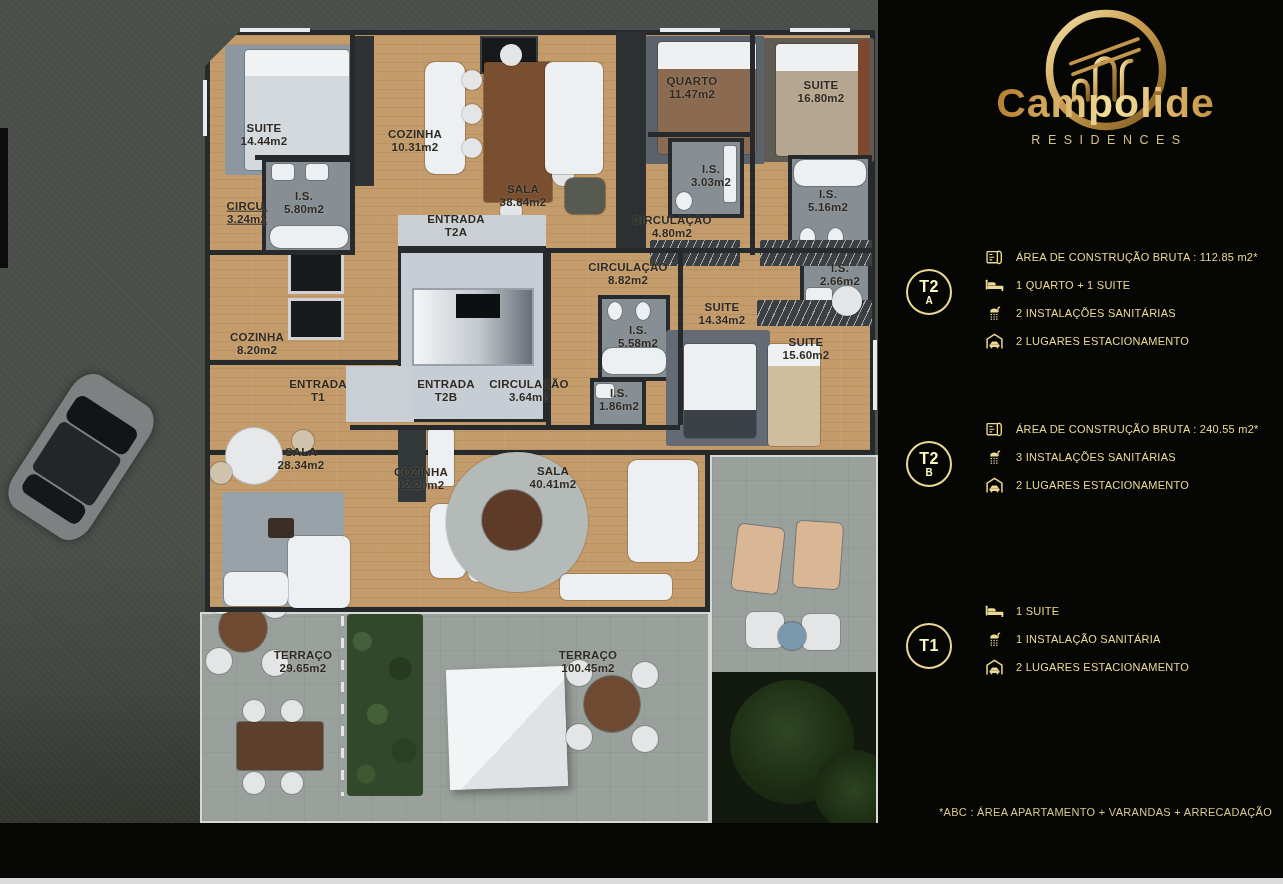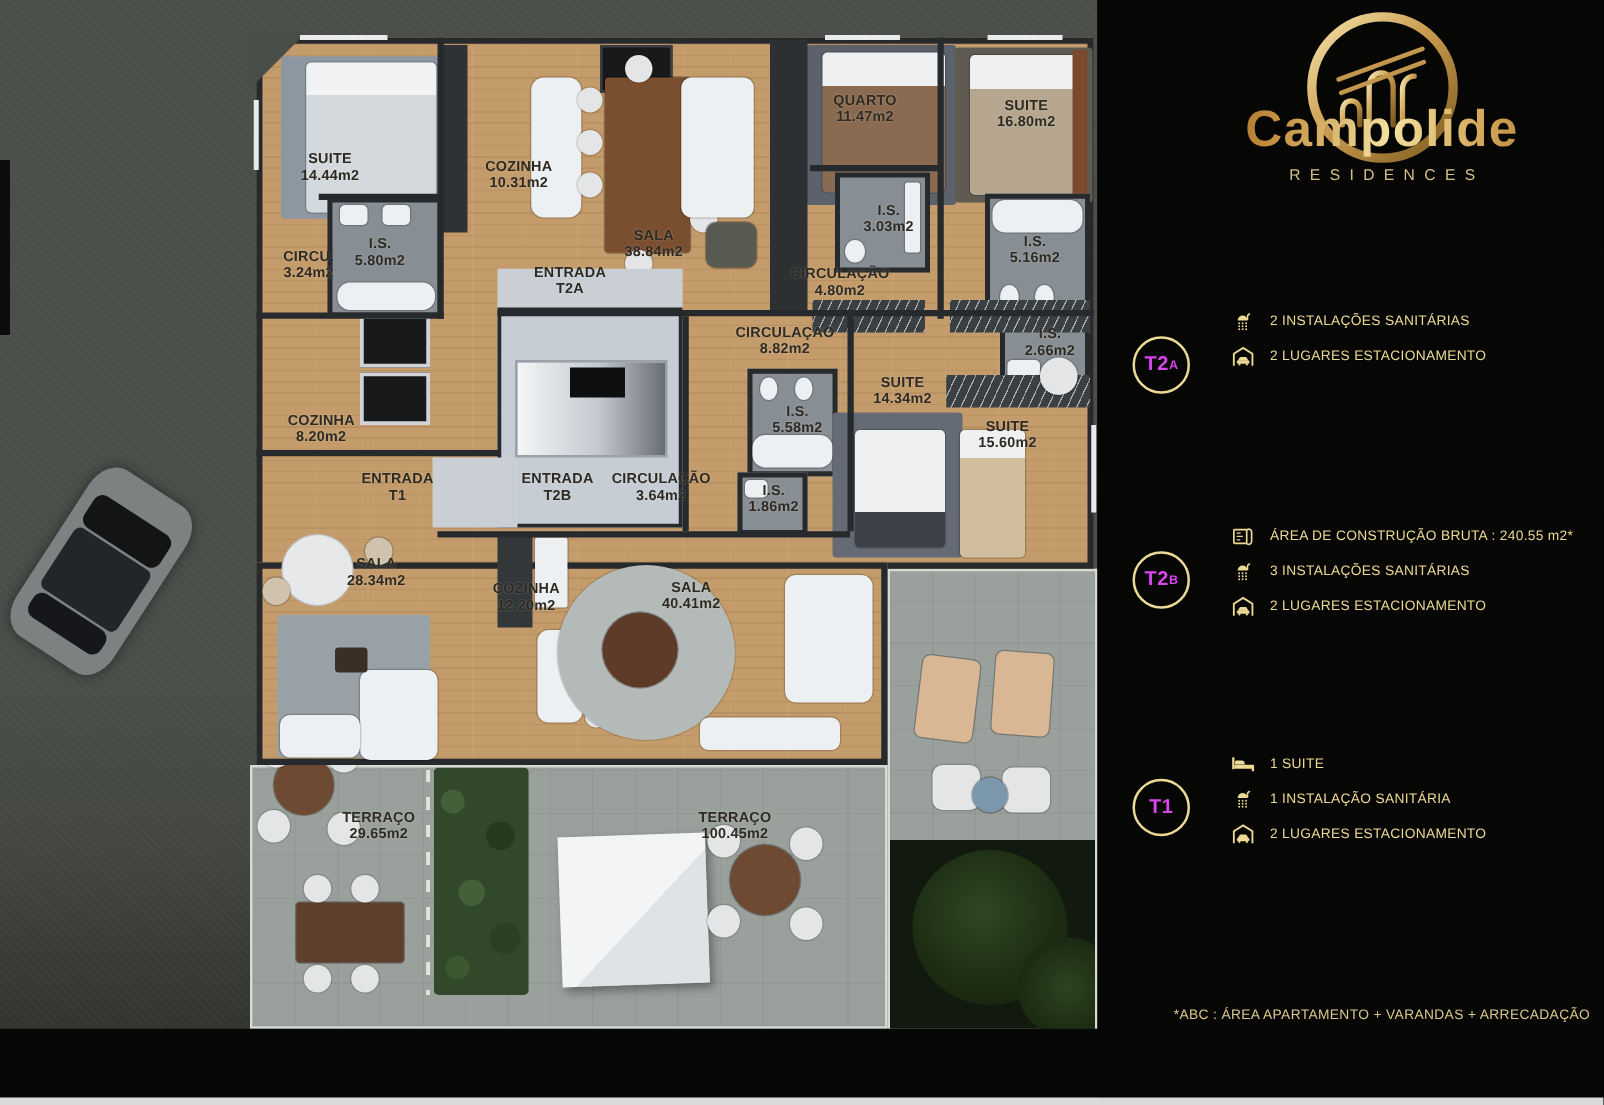--- a/index.html
+++ b/index.html
@@ -35,22 +35,22 @@
   
   .panel{position:absolute;left:878px;top:0;width:405px;height:884px;background:#060604;}
   .panel-center{position:absolute;left:50px;width:355px;text-align:center;}
   .brand-name{top:80px;font-size:41px;font-weight:700;letter-spacing:1px;color:#e3c478;
     background:linear-gradient(100deg,#7f4f16 0%,#c08b3c 25%,#f3e09e 52%,#cf9f52 75%,#8f6222 100%);
     -webkit-background-clip:text;background-clip:text;-webkit-text-fill-color:transparent;}
   .brand-sub{top:133px;font-size:12.5px;font-weight:400;letter-spacing:7.5px;margin-left:4px;color:#d6c187;}
   .floor-title{top:196px;font-size:15px;font-weight:700;letter-spacing:1.2px;color:#f2f2f2;}
   .unit{position:absolute;left:0;width:405px;height:112px;}
   .badge{position:absolute;left:28px;top:26px;width:46px;height:46px;border:2.5px solid #ecd995;
-    border-radius:50%;display:flex;flex-direction:row;align-items:center;justify-content:center;
-    color:#d946ef;font-weight:700;}
+    border-radius:50%;display:flex;flex-direction:column;align-items:center;justify-content:center;
+    color:#fef9c3;font-weight:700;}
   .badge-l1{font-size:16px;line-height:1;letter-spacing:.5px;}
   .badge-l2{font-size:10px;line-height:1.1;}
   .specs{position:absolute;left:105px;top:0;width:300px;}
   .spec-row{display:flex;align-items:center;height:28px;}
   .spec-icon{width:22px;height:20px;margin-right:11px;display:flex;align-items:center;justify-content:center;}
   .spec-text{font-size:11px;color:#ecd995;letter-spacing:.25px;white-space:nowrap;}
   .footnote{top:806px;font-size:11px;color:#d8c88e;letter-spacing:.3px;}
   .bottom-bar{position:absolute;left:0;top:878px;width:1283px;height:6px;background:#d9dad9;z-index:100;}
 </style>
 </head>
@@ -216,21 +216,21 @@
           <div>10.31m2</div>
         </div>
         <div class="room-label" style="left: 692px; top: 88px;">
           <div>QUARTO</div>
           <div>11.47m2</div>
         </div>
         <div class="room-label" style="left: 821px; top: 92px;">
           <div>SUITE</div>
           <div>16.80m2</div>
         </div>
-        <div class="room-label" style="left: 247px; top: 213px;">
+        <div class="room-label" style="left: 247px; top: 213px; text-decoration: underline;">
           <div>CIRCU.</div>
           <div>3.24m2</div>
         </div>
         <div class="room-label" style="left: 304px; top: 203px;">
           <div>I.S.</div>
           <div>5.80m2</div>
         </div>
         <div class="room-label" style="left: 523px; top: 196px;">
           <div>SALA</div>
           <div>38.84m2</div>
@@ -341,160 +341,183 @@
 
     <section class="unit" style="top:243px;">
       <div class="badge">
         <span class="badge-l1">T2</span>
         <span class="badge-l2">A</span>
       </div>
       <div class="specs">
           <div class="spec-row">
             <span class="spec-icon">
               <svg width="19" height="19" viewBox="0 0 24 24">
-                <path d="M6.5 10.6a5 5 0 0 1 10 0z" fill="#ecd995"></path>
-                <path d="M16.4 10V6.8c0-1.6 1-2.8 2.7-2.8" fill="none" stroke="#ecd995" stroke-width="1.6"></path>
-                <g fill="#ecd995">
-                  <circle cx="8" cy="13.4" r=".95"></circle>
-                  <circle cx="11.5" cy="13.4" r=".95"></circle>
-                  <circle cx="15" cy="13.4" r=".95"></circle>
-                  <circle cx="8" cy="16.4" r=".95"></circle>
-                  <circle cx="11.5" cy="16.4" r=".95"></circle>
-                  <circle cx="15" cy="16.4" r=".95"></circle>
-                  <circle cx="8" cy="19.4" r=".95"></circle>
-                  <circle cx="11.5" cy="19.4" r=".95"></circle>
-                  <circle cx="15" cy="19.4" r=".95"></circle>
-                </g>
-              </svg>
-            </span>
-            <span class="spec-text">2 INSTALAÇÕES SANITÁRIAS</span>
-          </div>
-          <div class="spec-row">
-            <span class="spec-icon">
-              <svg width="21" height="21" viewBox="0 0 24 24">
-                <path d="M3.5 20V9.2L12 3.8l8.5 5.4V20" fill="none" stroke="#ecd995" stroke-width="1.7"></path>
-                <g fill="#ecd995">
-                  <path d="M7.2 15.2l1.6-2.6c.2-.4.6-.6 1-.6h4.4c.4 0 .8.2 1 .6l1.6 2.6z"></path>
-                  <rect x="6.2" y="15" width="11.6" height="3.2" rx="1.4"></rect>
-                  <circle cx="8.6" cy="18.9" r="1"></circle>
-                  <circle cx="15.4" cy="18.9" r="1"></circle>
-                </g>
-              </svg>
-            </span>
-            <span class="spec-text">2 LUGARES ESTACIONAMENTO</span>
-          </div>
-        </div>
-    </section>
-
-    <section class="unit" style="top:415px;">
-      <div class="badge">
-        <span class="badge-l1">T2</span>
-        <span class="badge-l2">B</span>
-      </div>
-      <div class="specs">
-          <div class="spec-row">
-            <span class="spec-icon">
-              <svg width="19" height="19" viewBox="0 0 24 24">
                 <g fill="none" stroke="#ecd995" stroke-width="1.7">
                   <rect x="2.6" y="4.6" width="13" height="14" rx="0.8"></rect>
                   <path stroke-width="1.3" d="M5.5 8.2h4M5.5 11.6h6.2M5.5 15h3.6"></path>
                   <path d="M15.6 4.8c2.8-1.7 5 .1 5 2.5v9.2c0 2.4-2.2 4.1-5 2.4"></path>
                 </g>
               </svg>
             </span>
-            <span class="spec-text">ÁREA DE CONSTRUÇÃO BRUTA :  240.55 m2*</span>
+            <span class="spec-text">ÁREA DE CONSTRUÇÃO BRUTA :  112.85 m2*</span>
+          </div>
+          <div class="spec-row">
+            <span class="spec-icon">
+              <svg width="21" height="21" viewBox="0 0 24 24" fill="#ecd995">
+                <rect x="2" y="5.5" width="2.1" height="11" rx="0.5"></rect>
+                <rect x="4" y="12.4" width="18" height="3.5" rx="0.8"></rect>
+                <rect x="19.9" y="13.6" width="2.1" height="4.6" rx="0.5"></rect>
+                <path d="M4.6 12V9.8c0-.8.6-1.4 1.4-1.4h4.6c1.9 0 2.8 1.2 2.8 2.6v1z"></path>
+              </svg>
+            </span>
+            <span class="spec-text">1 QUARTO + 1 SUITE</span>
           </div>
           <div class="spec-row">
             <span class="spec-icon">
               <svg width="19" height="19" viewBox="0 0 24 24">
                 <path d="M6.5 10.6a5 5 0 0 1 10 0z" fill="#ecd995"></path>
                 <path d="M16.4 10V6.8c0-1.6 1-2.8 2.7-2.8" fill="none" stroke="#ecd995" stroke-width="1.6"></path>
                 <g fill="#ecd995">
                   <circle cx="8" cy="13.4" r=".95"></circle>
                   <circle cx="11.5" cy="13.4" r=".95"></circle>
                   <circle cx="15" cy="13.4" r=".95"></circle>
                   <circle cx="8" cy="16.4" r=".95"></circle>
                   <circle cx="11.5" cy="16.4" r=".95"></circle>
                   <circle cx="15" cy="16.4" r=".95"></circle>
                   <circle cx="8" cy="19.4" r=".95"></circle>
                   <circle cx="11.5" cy="19.4" r=".95"></circle>
                   <circle cx="15" cy="19.4" r=".95"></circle>
                 </g>
               </svg>
             </span>
-            <span class="spec-text">3 INSTALAÇÕES SANITÁRIAS</span>
+            <span class="spec-text">2 INSTALAÇÕES SANITÁRIAS</span>
           </div>
           <div class="spec-row">
             <span class="spec-icon">
               <svg width="21" height="21" viewBox="0 0 24 24">
                 <path d="M3.5 20V9.2L12 3.8l8.5 5.4V20" fill="none" stroke="#ecd995" stroke-width="1.7"></path>
                 <g fill="#ecd995">
                   <path d="M7.2 15.2l1.6-2.6c.2-.4.6-.6 1-.6h4.4c.4 0 .8.2 1 .6l1.6 2.6z"></path>
                   <rect x="6.2" y="15" width="11.6" height="3.2" rx="1.4"></rect>
                   <circle cx="8.6" cy="18.9" r="1"></circle>
                   <circle cx="15.4" cy="18.9" r="1"></circle>
                 </g>
               </svg>
             </span>
             <span class="spec-text">2 LUGARES ESTACIONAMENTO</span>
           </div>
         </div>
     </section>
 
-    <section class="unit" style="top:597px;">
+    <section class="unit" style="top:415px;">
       <div class="badge">
-        <span class="badge-l1">T1</span>
-        <span class="badge-l2"></span>
+        <span class="badge-l1">T2</span>
+        <span class="badge-l2">B</span>
       </div>
       <div class="specs">
           <div class="spec-row">
             <span class="spec-icon">
-              <svg width="21" height="21" viewBox="0 0 24 24" fill="#ecd995">
-                <rect x="2" y="5.5" width="2.1" height="11" rx="0.5"></rect>
-                <rect x="4" y="12.4" width="18" height="3.5" rx="0.8"></rect>
-                <rect x="19.9" y="13.6" width="2.1" height="4.6" rx="0.5"></rect>
-                <path d="M4.6 12V9.8c0-.8.6-1.4 1.4-1.4h4.6c1.9 0 2.8 1.2 2.8 2.6v1z"></path>
-              </svg>
-            </span>
-            <span class="spec-text">1 SUITE</span>
+              <svg width="19" height="19" viewBox="0 0 24 24">
+                <g fill="none" stroke="#ecd995" stroke-width="1.7">
+                  <rect x="2.6" y="4.6" width="13" height="14" rx="0.8"></rect>
+                  <path stroke-width="1.3" d="M5.5 8.2h4M5.5 11.6h6.2M5.5 15h3.6"></path>
+                  <path d="M15.6 4.8c2.8-1.7 5 .1 5 2.5v9.2c0 2.4-2.2 4.1-5 2.4"></path>
+                </g>
+              </svg>
+            </span>
+            <span class="spec-text">ÁREA DE CONSTRUÇÃO BRUTA :  240.55 m2*</span>
           </div>
           <div class="spec-row">
             <span class="spec-icon">
               <svg width="19" height="19" viewBox="0 0 24 24">
                 <path d="M6.5 10.6a5 5 0 0 1 10 0z" fill="#ecd995"></path>
                 <path d="M16.4 10V6.8c0-1.6 1-2.8 2.7-2.8" fill="none" stroke="#ecd995" stroke-width="1.6"></path>
                 <g fill="#ecd995">
                   <circle cx="8" cy="13.4" r=".95"></circle>
                   <circle cx="11.5" cy="13.4" r=".95"></circle>
                   <circle cx="15" cy="13.4" r=".95"></circle>
                   <circle cx="8" cy="16.4" r=".95"></circle>
                   <circle cx="11.5" cy="16.4" r=".95"></circle>
                   <circle cx="15" cy="16.4" r=".95"></circle>
                   <circle cx="8" cy="19.4" r=".95"></circle>
                   <circle cx="11.5" cy="19.4" r=".95"></circle>
                   <circle cx="15" cy="19.4" r=".95"></circle>
                 </g>
               </svg>
             </span>
-            <span class="spec-text">1 INSTALAÇÃO SANITÁRIA</span>
+            <span class="spec-text">3 INSTALAÇÕES SANITÁRIAS</span>
           </div>
           <div class="spec-row">
             <span class="spec-icon">
               <svg width="21" height="21" viewBox="0 0 24 24">
                 <path d="M3.5 20V9.2L12 3.8l8.5 5.4V20" fill="none" stroke="#ecd995" stroke-width="1.7"></path>
                 <g fill="#ecd995">
                   <path d="M7.2 15.2l1.6-2.6c.2-.4.6-.6 1-.6h4.4c.4 0 .8.2 1 .6l1.6 2.6z"></path>
                   <rect x="6.2" y="15" width="11.6" height="3.2" rx="1.4"></rect>
                   <circle cx="8.6" cy="18.9" r="1"></circle>
                   <circle cx="15.4" cy="18.9" r="1"></circle>
                 </g>
               </svg>
             </span>
             <span class="spec-text">2 LUGARES ESTACIONAMENTO</span>
           </div>
         </div>
     </section>
 
+    <section class="unit" style="top:597px;">
+      <div class="badge">
+        <span class="badge-l1">T1</span>
+        <span class="badge-l2"></span>
+      </div>
+      <div class="specs">
+          <div class="spec-row">
+            <span class="spec-icon">
+              <svg width="21" height="21" viewBox="0 0 24 24" fill="#ecd995">
+                <rect x="2" y="5.5" width="2.1" height="11" rx="0.5"></rect>
+                <rect x="4" y="12.4" width="18" height="3.5" rx="0.8"></rect>
+                <rect x="19.9" y="13.6" width="2.1" height="4.6" rx="0.5"></rect>
+                <path d="M4.6 12V9.8c0-.8.6-1.4 1.4-1.4h4.6c1.9 0 2.8 1.2 2.8 2.6v1z"></path>
+              </svg>
+            </span>
+            <span class="spec-text">1 SUITE</span>
+          </div>
+          <div class="spec-row">
+            <span class="spec-icon">
+              <svg width="19" height="19" viewBox="0 0 24 24">
+                <path d="M6.5 10.6a5 5 0 0 1 10 0z" fill="#ecd995"></path>
+                <path d="M16.4 10V6.8c0-1.6 1-2.8 2.7-2.8" fill="none" stroke="#ecd995" stroke-width="1.6"></path>
+                <g fill="#ecd995">
+                  <circle cx="8" cy="13.4" r=".95"></circle>
+                  <circle cx="11.5" cy="13.4" r=".95"></circle>
+                  <circle cx="15" cy="13.4" r=".95"></circle>
+                  <circle cx="8" cy="16.4" r=".95"></circle>
+                  <circle cx="11.5" cy="16.4" r=".95"></circle>
+                  <circle cx="15" cy="16.4" r=".95"></circle>
+                  <circle cx="8" cy="19.4" r=".95"></circle>
+                  <circle cx="11.5" cy="19.4" r=".95"></circle>
+                  <circle cx="15" cy="19.4" r=".95"></circle>
+                </g>
+              </svg>
+            </span>
+            <span class="spec-text">1 INSTALAÇÃO SANITÁRIA</span>
+          </div>
+          <div class="spec-row">
+            <span class="spec-icon">
+              <svg width="21" height="21" viewBox="0 0 24 24">
+                <path d="M3.5 20V9.2L12 3.8l8.5 5.4V20" fill="none" stroke="#ecd995" stroke-width="1.7"></path>
+                <g fill="#ecd995">
+                  <path d="M7.2 15.2l1.6-2.6c.2-.4.6-.6 1-.6h4.4c.4 0 .8.2 1 .6l1.6 2.6z"></path>
+                  <rect x="6.2" y="15" width="11.6" height="3.2" rx="1.4"></rect>
+                  <circle cx="8.6" cy="18.9" r="1"></circle>
+                  <circle cx="15.4" cy="18.9" r="1"></circle>
+                </g>
+              </svg>
+            </span>
+            <span class="spec-text">2 LUGARES ESTACIONAMENTO</span>
+          </div>
+        </div>
+    </section>
+
     <div class="panel-center footnote">*ABC :  ÁREA APARTAMENTO + VARANDAS + ARRECADAÇÃO</div>
   </aside>
 
   <div class="bottom-bar"></div>
 </div>
 
 </body></html>

